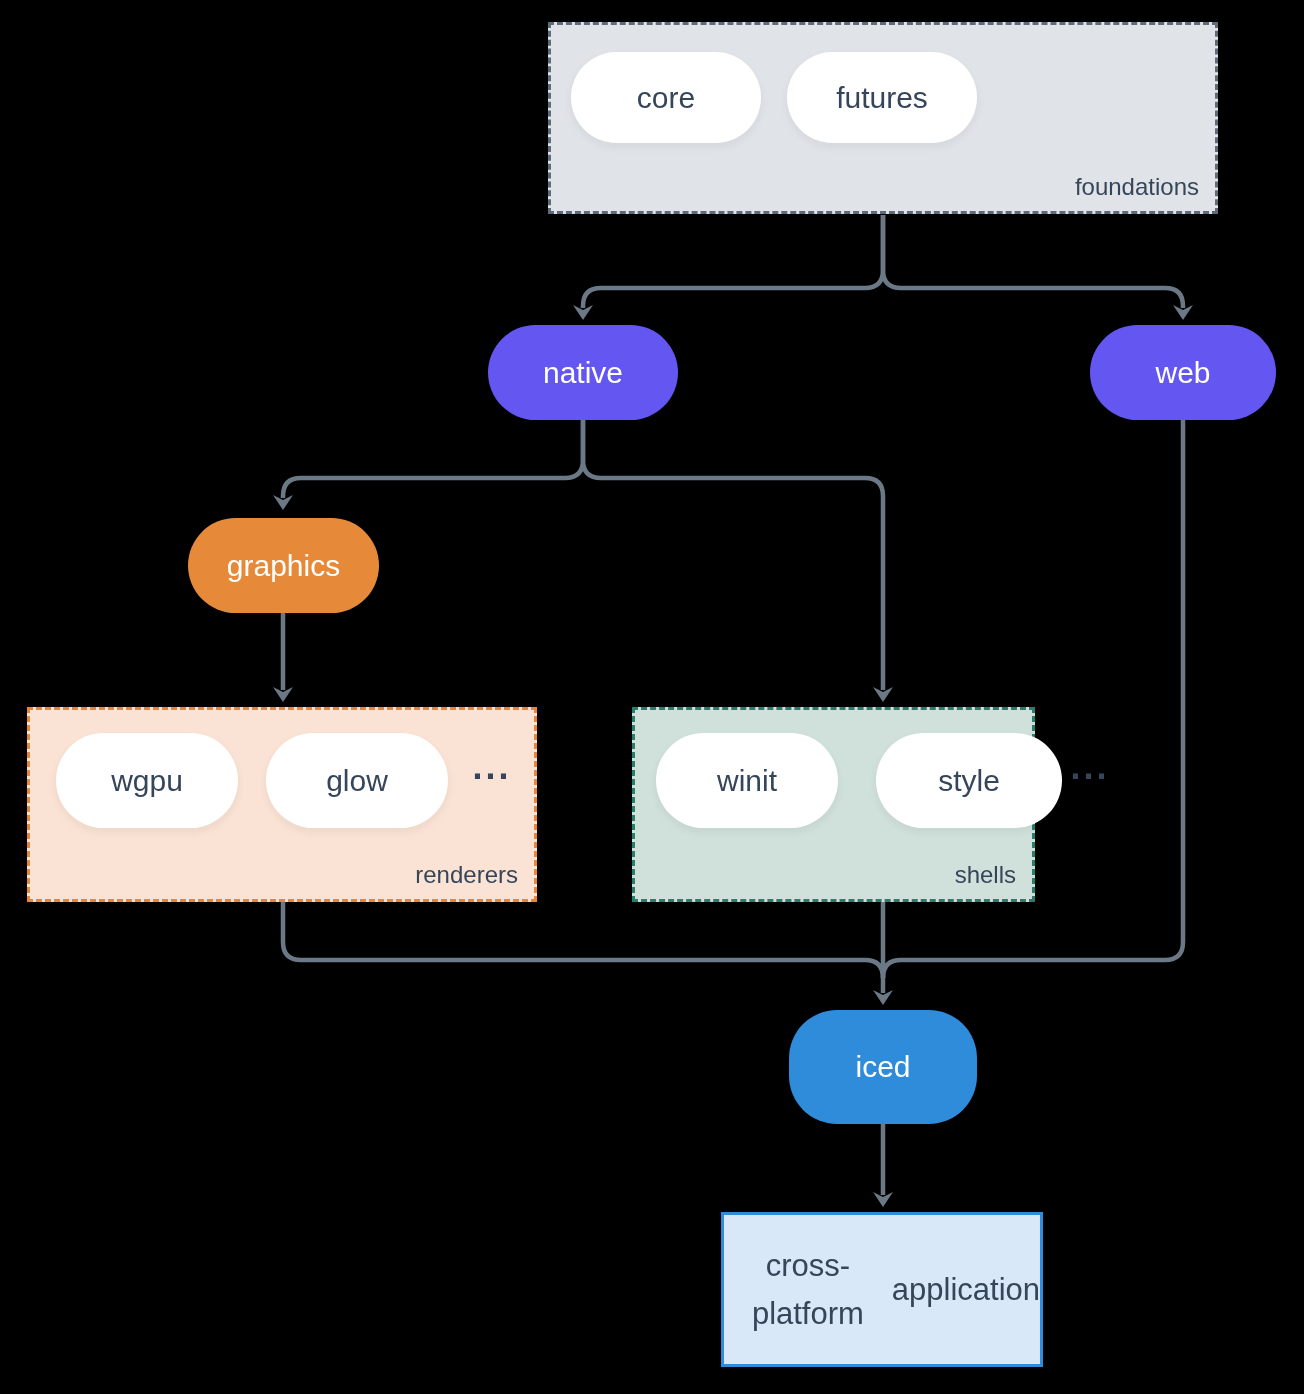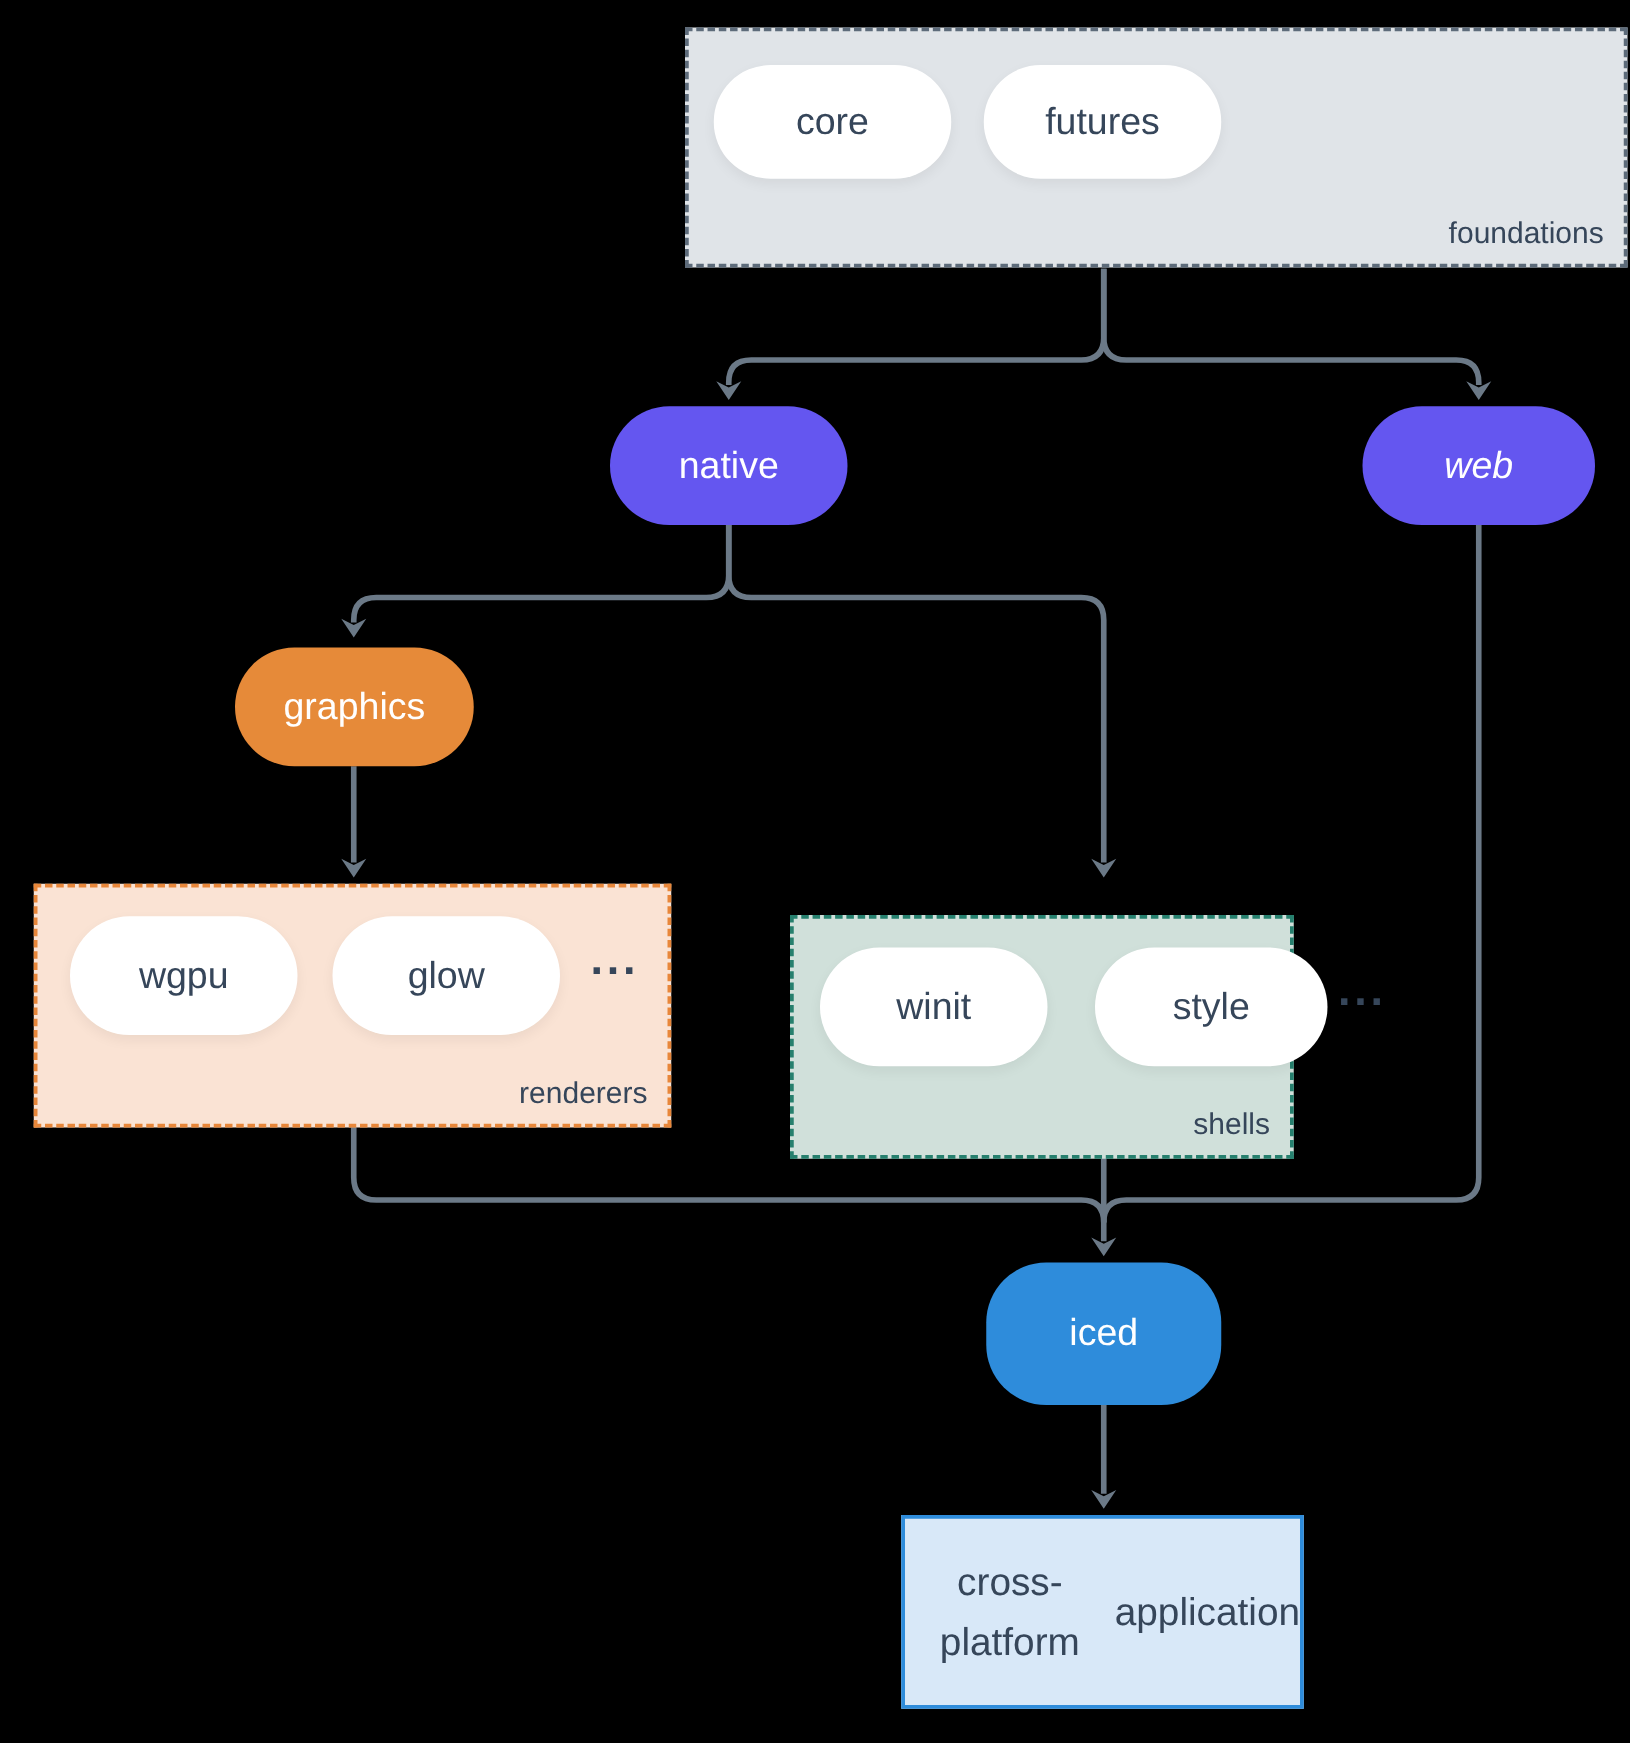--- a/index.html
+++ b/index.html
@@ -25,32 +25,32 @@
   .edges{position:absolute;left:0;top:0;width:1304px;height:1394px;}
   .edge{stroke:var(--arrow);stroke-width:4.5;fill:none;}
   .head{fill:var(--arrow);stroke:none;}
 
   .groupbox{position:absolute;box-sizing:border-box;}
   .groupbox .grouplabel{
     position:absolute;right:16px;bottom:10px;
     font-size:24px;color:var(--text-dark);
   }
   .foundations{
-    left:548px;top:22px;width:754px;height:192px;
+    left:548px;top:22px;width:670px;height:192px;
     background:var(--foundations-fill);
     border:3px dashed var(--foundations-border);
     padding-left:43px;
   }
   .renderers{
     left:27px;top:707px;width:510px;height:195px;
     background:var(--renderers-fill);
     border:3px dashed var(--renderers-border);
   }
   .shells{
-    left:632px;top:732px;width:403px;height:195px;
+    left:632px;top:707px;width:403px;height:195px;
     background:var(--shells-fill);
     border:3px dashed var(--shells-border);
   }
 
   .pill{
     position:absolute;display:flex;align-items:center;justify-content:center;
     height:95px;border-radius:48px;font-size:30px;
     box-sizing:border-box;
   }
   .pill.white{
@@ -72,21 +72,21 @@
   .shells .p2{left:241px;top:23px;width:186px;}
 
   .ellipsis{
     position:absolute;top:36px;width:60px;text-align:center;
     font-size:36px;font-weight:bold;letter-spacing:3px;color:var(--text-dark);
   }
   .renderers .ellipsis{left:432px;}
   .shells .ellipsis{left:425px;}
 
   .node-native{left:488px;top:325px;width:190px;}
-  .node-web{left:1090px;top:325px;width:186px;font-style:italic;}
+  .node-web{left:1090px;top:325px;width:186px;}
   .node-graphics{left:188px;top:518px;width:191px;}
   .node-iced{left:789px;top:1010px;width:188px;height:114px;}
 
   .appbox{
     position:absolute;left:721px;top:1212px;width:322px;height:155px;
     box-sizing:border-box;
     background:var(--app-fill);
     border:3px solid var(--app-border);
     display:flex;flex-direction:row;align-items:center;justify-content:flex-start;
     color:var(--text-dark);font-size:31px;line-height:48px;text-align:center;

